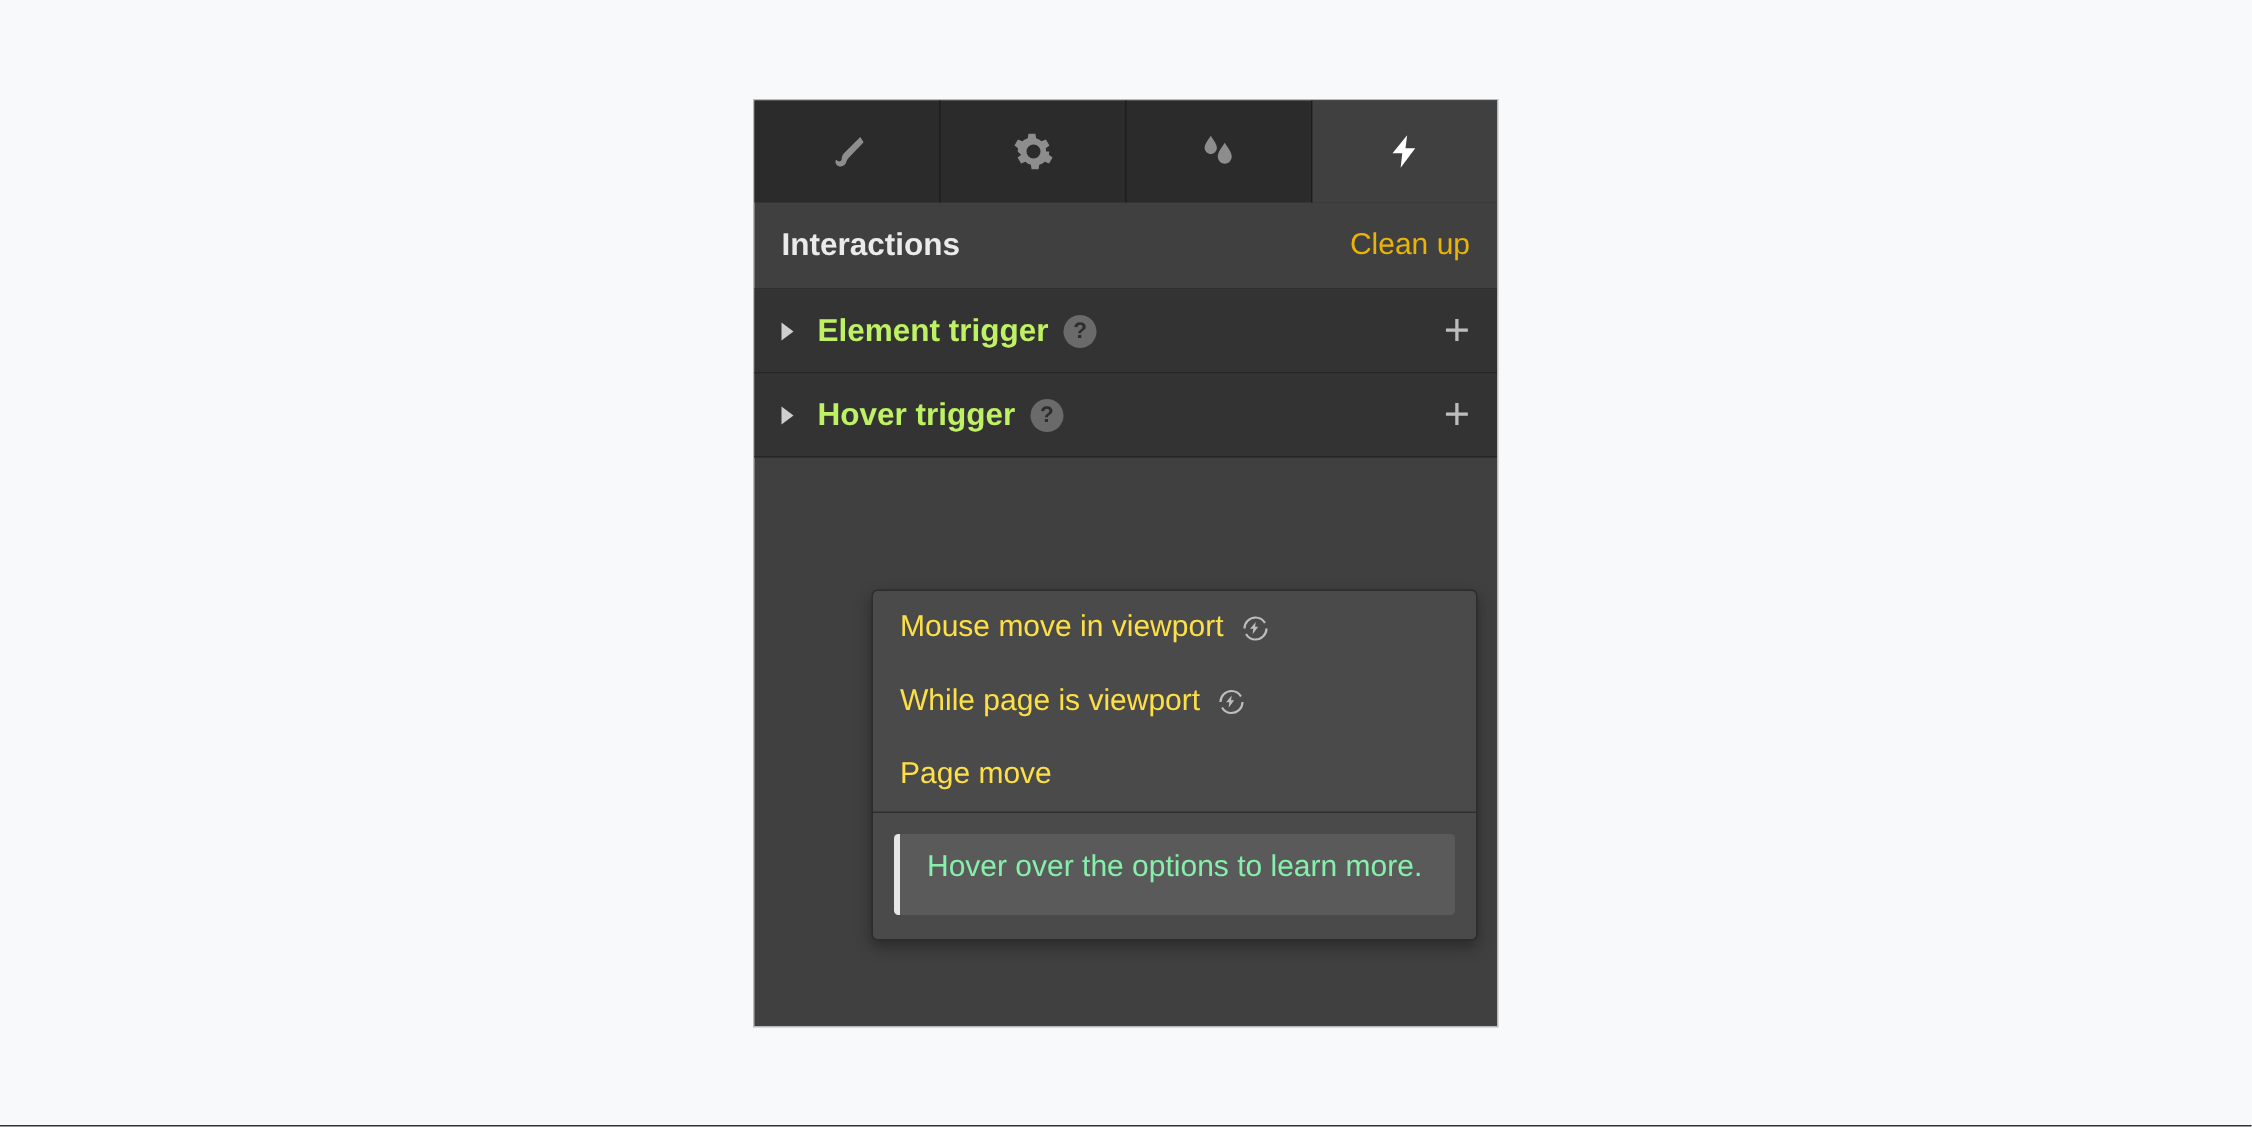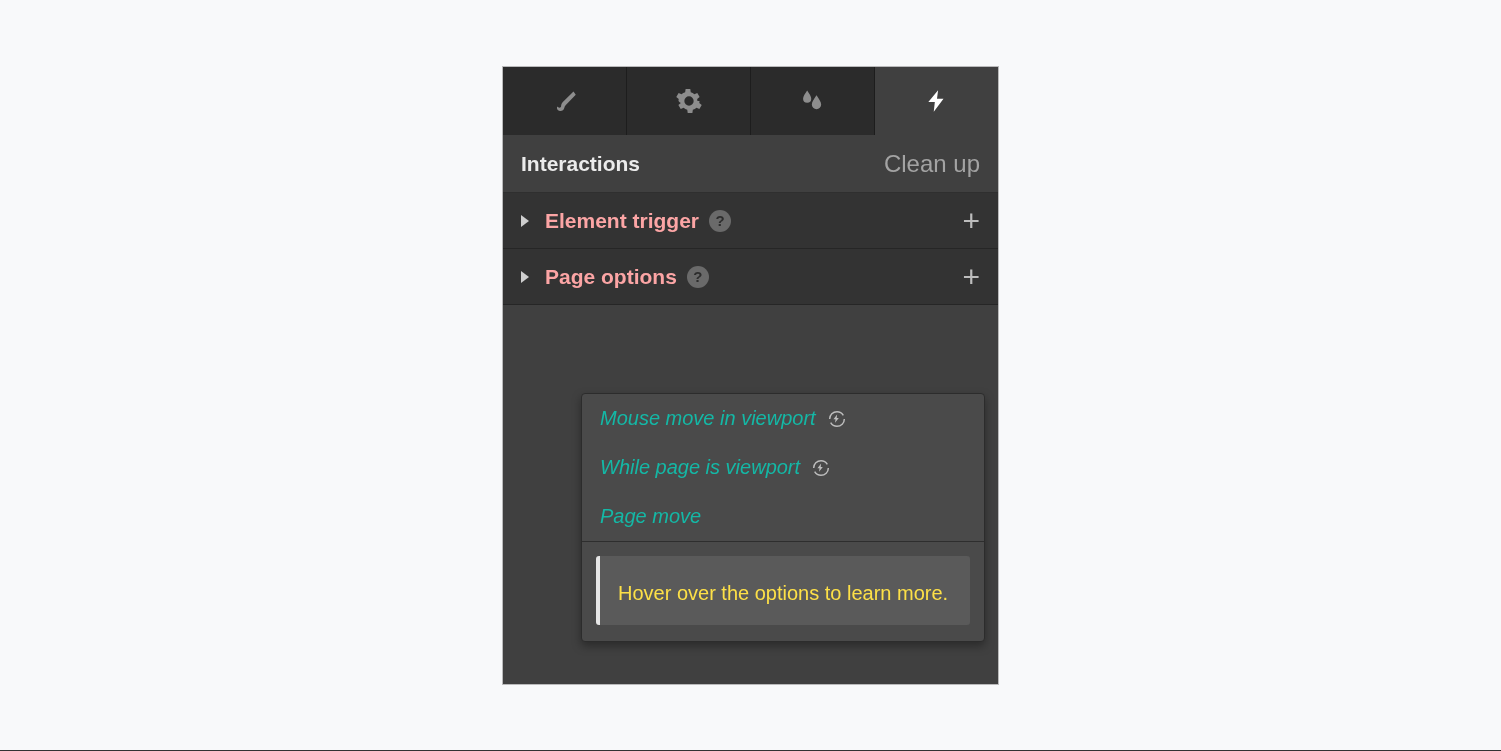--- a/index.html
+++ b/index.html
@@ -52,22 +52,22 @@
     padding: 0 18px;
     height: 58px;
     border-bottom: 1px solid #2f2f2f;
   }
   .panel-header .title {
     font-size: 21px;
     font-weight: 600;
     color: #ebebeb;
   }
   .panel-header .cleanup {
-    font-size: 24px;
-    color: #a3a3a3;
+    font-size: 20px;
+    color: #eab308;
     cursor: pointer;
   }
 
   
   .trigger-row {
     display: flex;
     align-items: center;
     height: 56px;
     padding: 0 18px;
     background: #333333;
@@ -76,21 +76,21 @@
   .trigger-row .caret {
     width: 0; height: 0;
     border-top: 6px solid transparent;
     border-bottom: 6px solid transparent;
     border-left: 8px solid #cfcfcf;
     margin-right: 16px;
   }
   .trigger-row .label {
     font-size: 21px;
     font-weight: 600;
-    color: #fca5a5;
+    color: #bef264;
   }
   .trigger-row .help {
     margin-left: 10px;
     width: 22px; height: 22px;
     border-radius: 50%;
     background: #6a6a6a;
     color: #2d2d2d;
     font-size: 15px;
     font-weight: 700;
     display: inline-flex;
@@ -116,47 +116,46 @@
     background: #4a4a4a;
     border: 1px solid #2c2c2c;
     border-radius: 4px;
     box-shadow: 0 4px 10px rgba(0,0,0,0.35);
   }
   .dropdown .item {
     display: flex;
     align-items: center;
     padding: 13px 18px;
     font-size: 20px;
-    color: #14b8a6;
-    cursor: pointer;
-    font-style: italic;
+    color: #fde047;
+    cursor: pointer;
   }
   .dropdown .item .cont-icon {
     margin-left: 10px;
     width: 22px; height: 22px;
     display: inline-flex;
     align-items: center;
     justify-content: center;
   }
   .dropdown .item .cont-icon svg { fill: none; stroke: #bdbdbd; stroke-width: 1.6; }
   .dropdown .divider {
     height: 1px;
     background: #2e2e2e;
   }
   .dropdown .hint-wrap {
     padding: 14px 14px 16px 14px;
   }
   .dropdown .hint {
     background: #5a5a5a;
     border-left: 4px solid #e6e6e6;
     border-radius: 3px;
-    padding: 22px 18px 16px 18px;
+    padding: 7px 18px 16px 18px;
     font-size: 20px;
     line-height: 1.55;
-    color: #fde047;
+    color: #86efac;
   }
 </style>
 </head>
 <body>
 
 <div class="panel">
 
   <div class="tabs">
     <div class="tab inactive">
       <span class="ico">
@@ -196,21 +195,21 @@
   <div class="trigger-row">
     <span class="caret"></span>
     <span class="label">Element trigger</span>
     <span class="help">?</span>
     <span class="spacer"></span>
     <span class="plus">+</span>
   </div>
 
   <div class="trigger-row">
     <span class="caret"></span>
-    <span class="label">Page options</span>
+    <span class="label">Hover trigger</span>
     <span class="help">?</span>
     <span class="spacer"></span>
     <span class="plus">+</span>
   </div>
 
   <div class="dropdown">
     <div class="item">
       <span>Mouse move in viewport</span>
       <span class="cont-icon">
         <svg viewBox="0 0 24 24" width="22" height="22">

